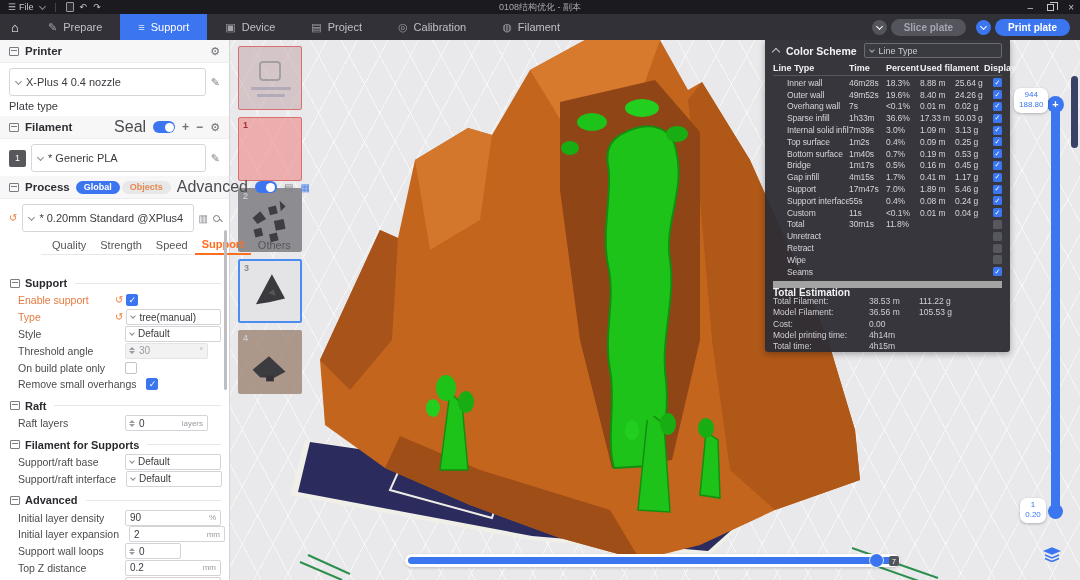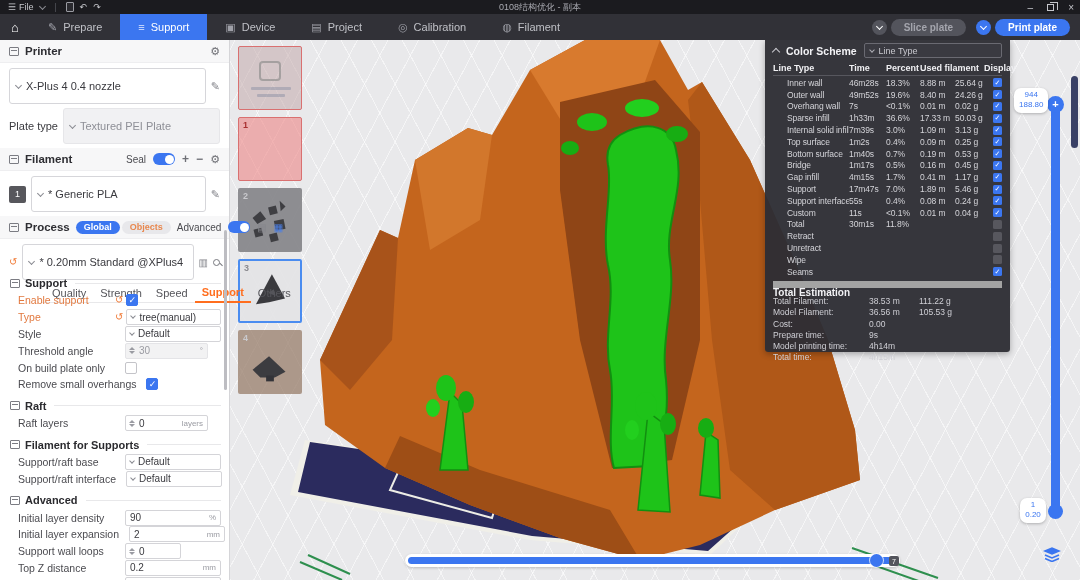--- a/index.html
+++ b/index.html
@@ -42,30 +42,30 @@
   .sidebar{position:absolute;left:0;top:40px;width:230px;bottom:0;background:#FFFFFF;border-right:1px solid #D5D5D8;z-index:30;color:#4B4B50;}
   .sec{display:flex;align-items:center;gap:6px;height:23px;padding:0 9px;background:#F7F7F8;border-bottom:1px solid #EEEEF0;font-size:11.5px;font-weight:bold;color:#2E2E33;}
   .mini-ic{width:10px;height:9px;border:1.2px solid #7B7C83;border-radius:1px;position:relative;flex:none;}
   .mini-ic::after{content:'';position:absolute;left:1px;top:2px;right:1px;height:1.2px;background:#7B7C83;}
   .sec .right{margin-left:auto;display:flex;align-items:center;gap:7px;font-weight:normal;}
   .gear{color:#6F7076;font-size:11px;line-height:1;}
   .pm{color:#6F7076;font-size:12px;font-weight:bold;line-height:1;}
   .toggle{width:22px;height:12px;border-radius:6px;background:var(--accent);position:relative;flex:none;}
   .toggle::after{content:'';position:absolute;right:1.5px;top:1.5px;width:9px;height:9px;border-radius:50%;background:#fff;}
   .selrow{display:flex;align-items:center;gap:5px;padding:5px 9px 4px 9px;}
-  .select{flex:1;height:36px;border:1px solid #D6D6DA;border-radius:3px;background:#fff;display:flex;align-items:center;gap:5px;padding:0 6px;font-size:11px;color:#3A3A3F;min-width:0;}
+  .select{flex:1;height:28px;border:1px solid #D6D6DA;border-radius:3px;background:#fff;display:flex;align-items:center;gap:5px;padding:0 6px;font-size:11px;color:#3A3A3F;min-width:0;}
   .select .dchev{width:5px;height:5px;border-right:1.3px solid #8A8B92;border-bottom:1.3px solid #8A8B92;transform:rotate(45deg);margin-top:-2px;flex:none;}
   .select .val{white-space:nowrap;overflow:hidden;}
   .select.gray{background:#F1F1F3;border-color:#E6E6E9;color:#8E8F96;}
   .editic{color:#85868C;font-size:11px;line-height:1;}
   .slot{width:17px;height:17px;border-radius:2px;background:#57575C;color:#fff;font-size:9px;display:flex;align-items:center;justify-content:center;flex:none;}
   .pillmini{font-size:9px;padding:1.5px 8px;border-radius:8px;font-weight:bold;}
   .pillmini.on{background:var(--accent);color:#fff;}
   .pillmini.off{background:#E8E8EB;color:#E8874E;}
-  .adv-lbl{font-size:10px;color:#4B4B50;}
+  .adv-lbl{font-size:16px;color:#4B4B50;}
   .ic-blue{color:#4A7FE8;font-size:10px;}
   .ic-gray{color:#85868C;font-size:10px;}
   .reset{color:#F07A36;font-size:10px;line-height:1;flex:none;}
   .mag{width:7px;height:7px;border:1.4px solid #77787E;border-radius:50%;position:relative;flex:none;}
   .mag::after{content:'';position:absolute;width:4px;height:1.4px;background:#77787E;transform:rotate(45deg);right:-3.5px;bottom:-1px;}
   .ptabs{display:flex;align-items:flex-end;height:19px;padding:0 4px;border-bottom:1px solid #E8E8EA;margin-left:41px;}
   .ptab{padding:0 7px 3px 7px;font-size:11px;color:#55555A;}
   .ptab.on{color:var(--orange);font-weight:bold;border-bottom:2px solid var(--orange);margin-bottom:-1px;}
 
   .settings{position:absolute;left:0;right:0;top:228px;bottom:0;padding:2px 8px 0 10px;overflow:hidden;}
@@ -236,24 +236,20 @@
     </div>
     <div class="selrow">
       <div class="select">
         <span class="dchev"></span>
         <span class="val">X-Plus 4 0.4 nozzle</span>
       </div>
       <span class="editic">✎</span>
     </div>
     <div class="selrow" style="padding-top:0;">
       <span style="font-size:11px;color:#3A3A3F;flex:none;">Plate type</span>
-      <div class="select gray">
-        <span class="dchev"></span>
-        <span class="val">Textured PEI Plate</span>
-      </div>
     </div>
 
     <div class="sec">
       <span class="mini-ic"></span>
       <span>Filament</span>
       <span class="right">
         <span class="adv-lbl">Seal</span>
         <span class="toggle"></span>
         <span class="pm">+</span>
         <span class="pm">−</span>
@@ -695,32 +691,32 @@
             <span><span class="sw" style="background: rgb(60, 80, 200);"></span></span>
             <span class="nm">Total</span>
             <span>30m1s</span>
             <span>11.8%</span>
             <span></span>
             <span></span>
             <span class="lchk">✓</span>
           </div>
 
           <div class="lrow">
+            <span><span class="sw" style="background: rgb(50, 170, 220);"></span></span>
+            <span class="nm">Unretract</span>
+            <span></span>
+            <span></span>
+            <span></span>
+            <span></span>
+            <span class="lchk">✓</span>
+          </div>
+
+          <div class="lrow">
             <span><span class="sw" style="background: rgb(230, 50, 230);"></span></span>
             <span class="nm">Retract</span>
-            <span></span>
-            <span></span>
-            <span></span>
-            <span></span>
-            <span class="lchk">✓</span>
-          </div>
-
-          <div class="lrow">
-            <span><span class="sw" style="background: rgb(50, 170, 220);"></span></span>
-            <span class="nm">Unretract</span>
             <span></span>
             <span></span>
             <span></span>
             <span></span>
             <span class="lchk">✓</span>
           </div>
 
           <div class="lrow">
             <span><span class="sw" style="background: rgb(255, 255, 0);"></span></span>
             <span class="nm">Wipe</span>
@@ -755,25 +751,20 @@
             <span>36.56 m</span>
             <span>105.53 g</span>
           </div>
 
           <div class="trow">
             <span>Cost:</span>
             <span>0.00</span>
             <span></span>
           </div>
 
-          <div class="trow">
-            <span>Prepare time:</span>
-            <span>9s</span>
-            <span></span>
-          </div>
 
           <div class="trow">
             <span>Model printing time:</span>
             <span>4h14m</span>
             <span></span>
           </div>
 
           <div class="trow">
             <span>Total time:</span>
             <span>4h15m</span>

